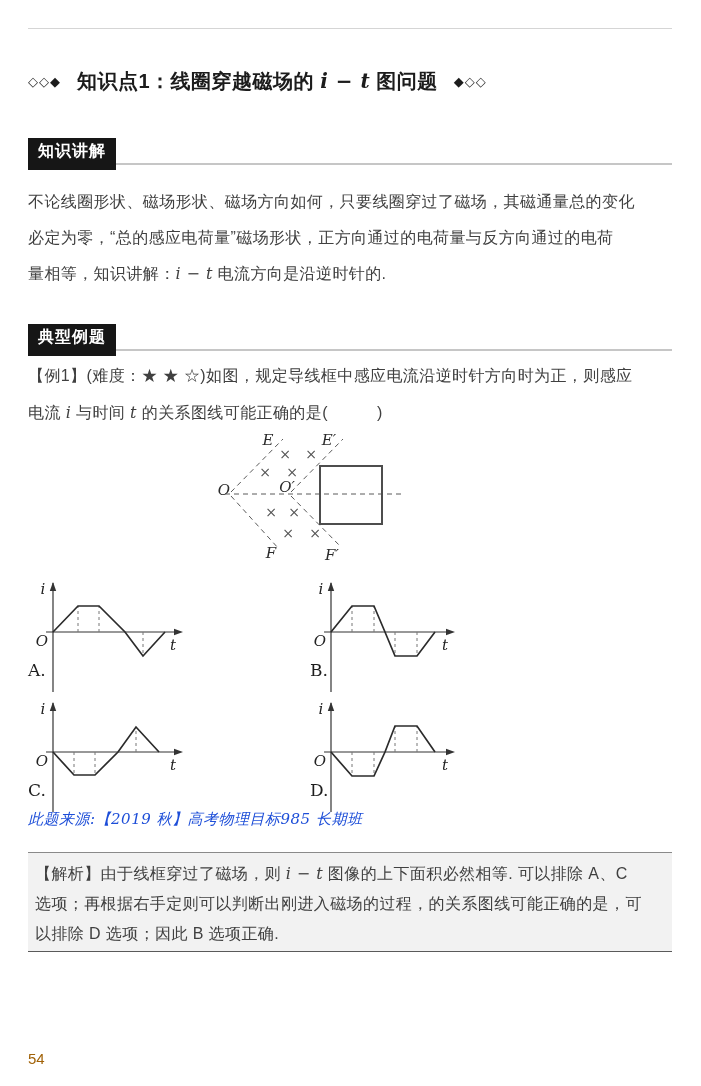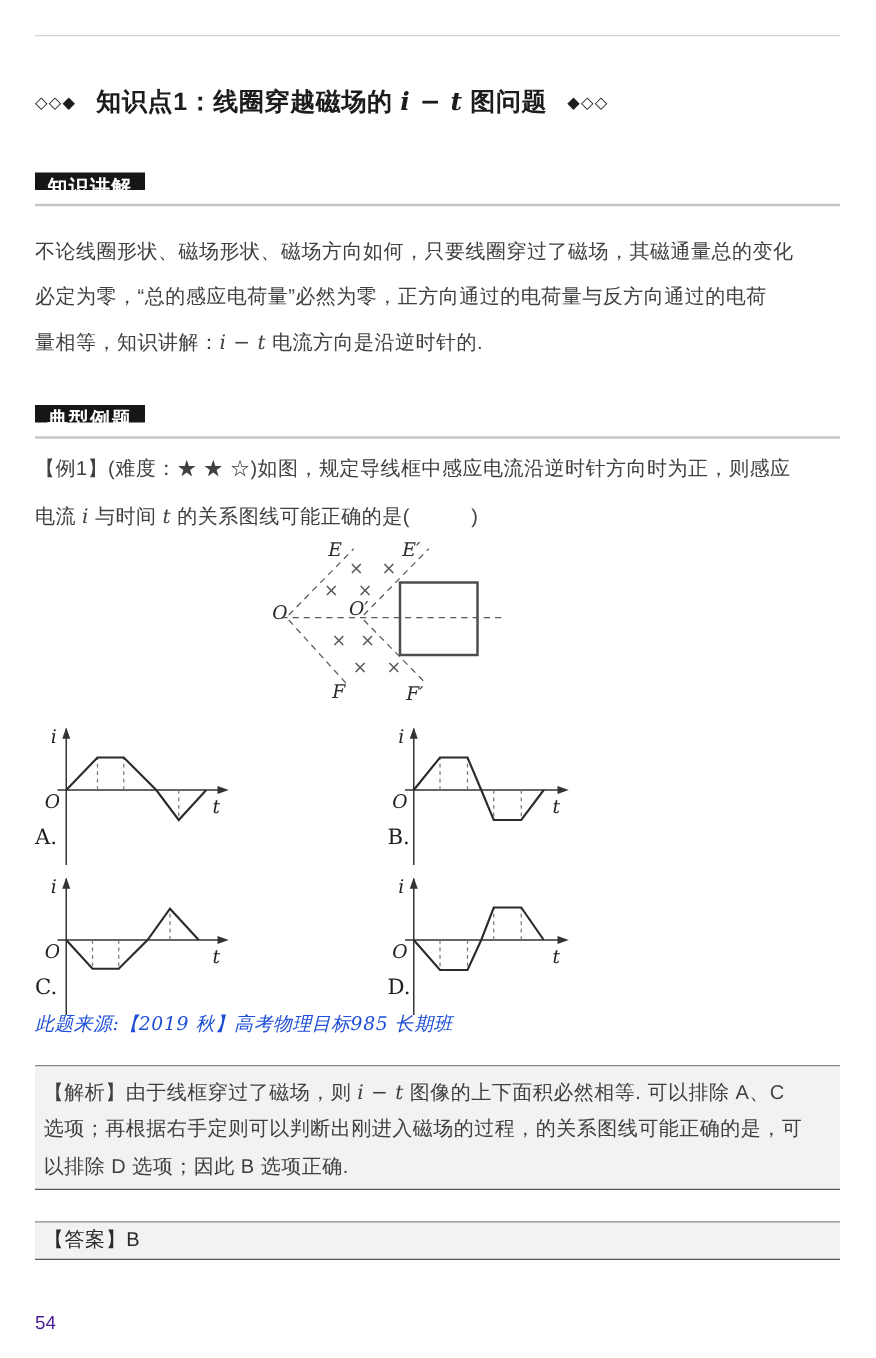--- a/index.html
+++ b/index.html
@@ -11,41 +11,41 @@
   .top-divider{left:28px;top:28px;width:644px;height:1px;background:#d5d5d5;}
   
   .title{left:28px;top:68px;width:592px;height:30px;text-align:left;white-space:nowrap;
          font-size:20px;font-weight:bold;color:#1c1c1c;letter-spacing:0.5px;}
   .title .deco{font-size:13px;font-weight:normal;color:#1c1c1c;letter-spacing:1px;
                position:relative;top:-2px;}
   .title .deco-l{margin-right:16px;}
   .title .deco-r{margin-left:16px;}
   .title .math{font-weight:bold;}
   
-  .label-box{width:88px;height:14px;background:#161616;color:#ffffff;font-size:16px;
+  .label-box{width:88px;height:32px;background:#161616;color:#ffffff;font-size:16px;
              font-weight:bold;text-align:center;line-height:26px;letter-spacing:1px;z-index:2;}
   .label-underline{width:644px;height:2px;background:#c6c6c6;}
   
   .tblock{font-size:16px;color:#404040;letter-spacing:0.4px;}
   .tblock .tline{height:36px;line-height:36px;white-space:nowrap;}
   .ex .tline{height:37px;line-height:37px;}
   
   .graybox{left:28px;width:644px;background:#f2f2f2;border-top:1px solid #8a8a8a;
            border-bottom:1px solid #5a5a5a;box-sizing:border-box;}
   .analysis-box{top:852px;height:100px;padding:6px 14px 16px 7px;}
   .analysis-box .tline{height:30px;line-height:30px;}
   .answer-box{top:977px;height:31px;line-height:29px;padding-left:7px;font-size:16px;
               letter-spacing:0.5px;}
   
   .source{left:28px;top:810px;font-family:"DejaVu Serif",serif;font-style:italic;
           font-size:15px;color:#1d4ed8;letter-spacing:0.5px;}
   
   .opt-label{font-family:"DejaVu Serif",serif;font-size:17px;color:#1e1e1e;}
   
-  .pagenum{left:28px;top:1050px;font-size:15px;color:#4c1d95;}
+  .pagenum{left:28px;top:1050px;font-size:15px;color:#a16207;}
   
   .ax{stroke:#333;stroke-width:1.2;}
   .axf{fill:#333;}
   .guide{stroke:#777;stroke-width:1;stroke-dasharray:3,3;}
   .curve{stroke:#2b2b2b;stroke-width:1.7;fill:none;stroke-linejoin:miter;}
   .glabel{font-family:"DejaVu Serif",serif;font-style:italic;font-size:15px;fill:#222;
           text-anchor:middle;}
   .dash{stroke:#5a5a5a;stroke-width:1;stroke-dasharray:5,4;fill:none;}
   .sq{fill:none;stroke:#4d4d4d;stroke-width:2;}
   .cross{font-family:"DejaVu Sans",sans-serif;font-size:14px;fill:#555;text-anchor:middle;}
@@ -61,21 +61,21 @@
 
   <div class="abs title">
     <span class="deco deco-l">◇◇◆</span><span><span>知识点1：线圈穿越磁场的 </span><span class="math">i − t</span><span> 图问题</span></span><span class="deco deco-r">◆◇◇</span>
   </div>
 
   <div class="abs label-box" style="left:28px;top:138px;">知识讲解</div>
   <div class="abs label-underline" style="left:28px;top:163px;"></div>
 
   <div class="abs tblock" style="left:28px;top:184px;width:630px;">
       <div class="tline"><span>不论线圈形状、磁场形状、磁场方向如何，只要线圈穿过了磁场，其磁通量总的变化</span></div>
-      <div class="tline"><span>必定为零，“总的感应电荷量”必然为零，正方向通过的电荷量与反方向通过的电荷</span></div>
+      <div class="tline"><span>必定为零，“总的感应电荷量”磁场形状，正方向通过的电荷量与反方向通过的电荷</span></div>
       <div class="tline"><span>量相等，知识讲解：</span><span class="math">i − t</span><span> 电流方向是沿逆时针的.</span></div>
     </div>
 
   <div class="abs label-box" style="left:28px;top:324px;">典型例题</div>
   <div class="abs label-underline" style="left:28px;top:349px;"></div>
 
   <div class="abs tblock ex" style="left:28px;top:357px;width:640px;">
       <div class="tline"><span>【例1】(难度：★ ★ ☆)如图，规定导线框中感应电流沿逆时针方向时为正，则感应</span></div>
       <div class="tline"><span>电流 </span><span class="math">i</span><span> 与时间 </span><span class="math">t</span><span> 的关系图线可能正确的是(　　　)</span></div>
     </div>
@@ -164,17 +164,16 @@
   <div class="abs opt-label" style="left:310px;top:780px;">D.</div>
 
   <div class="abs source">此题来源:【2019 秋】高考物理目标985 长期班</div>
 
   <div class="abs graybox analysis-box tblock">
       <div class="tline"><span>【解析】由于线框穿过了磁场，则 </span><span class="math">i − t</span><span> 图像的上下面积必然相等. 可以排除 A、C</span></div>
       <div class="tline"><span>选项；再根据右手定则可以判断出刚进入磁场的过程，的关系图线可能正确的是，可</span></div>
       <div class="tline"><span>以排除 D 选项；因此 B 选项正确.</span></div>
     </div>
 
-  <div class="abs graybox answer-box">【答案】B</div>
 
   <div class="abs pagenum">54</div>
 
 </div>
 
 </body></html>

